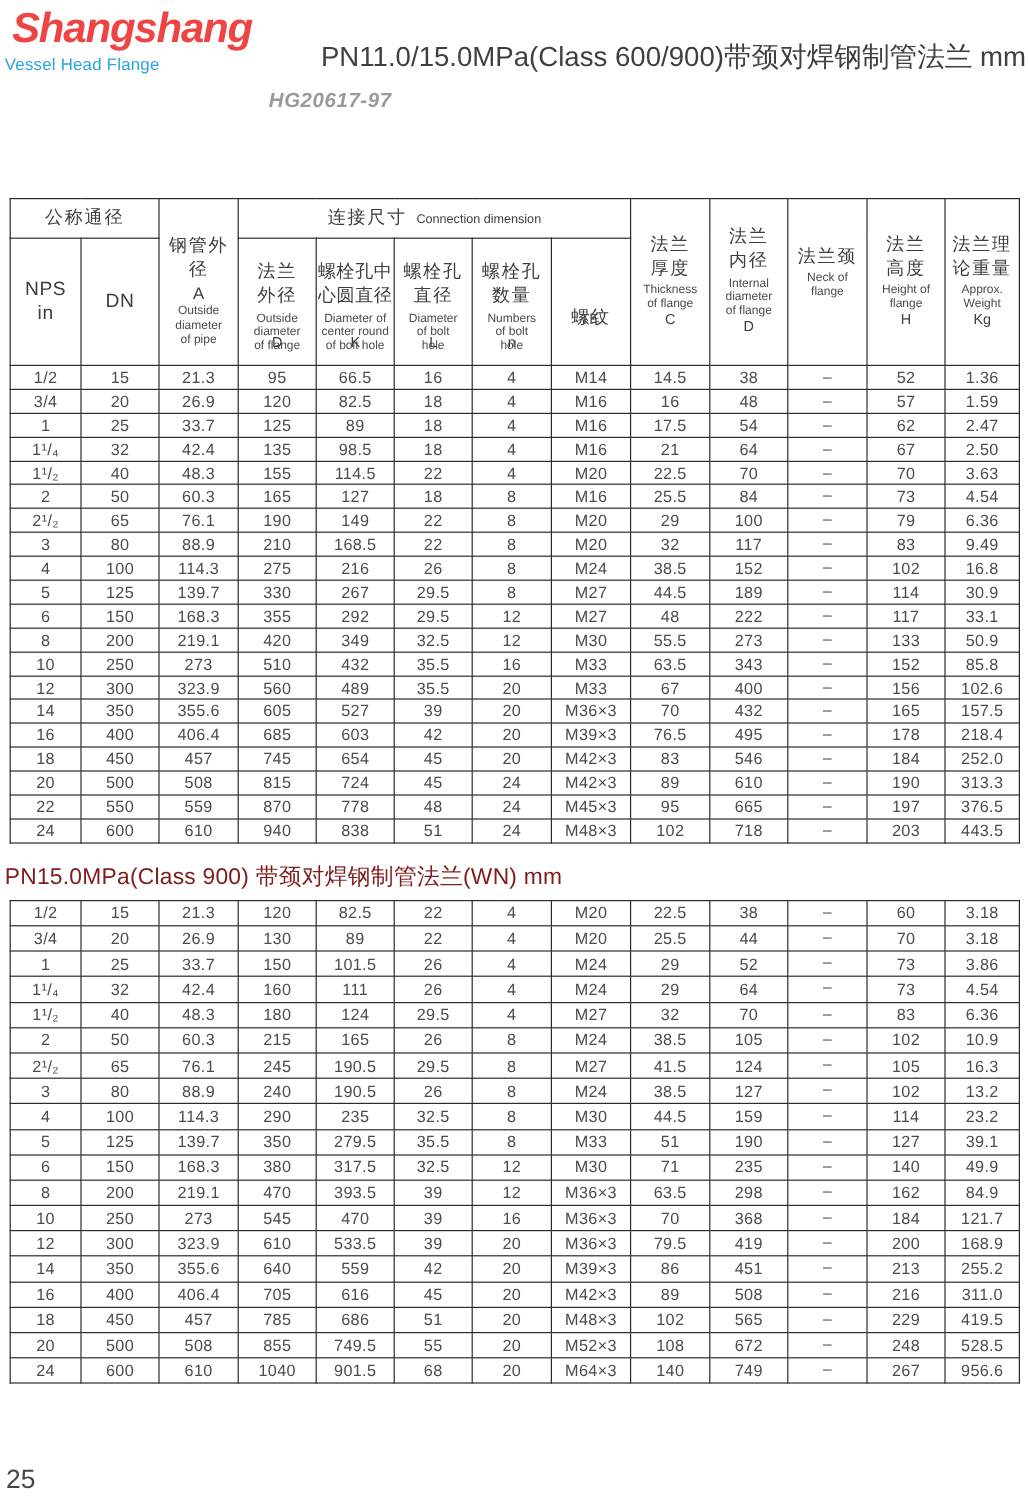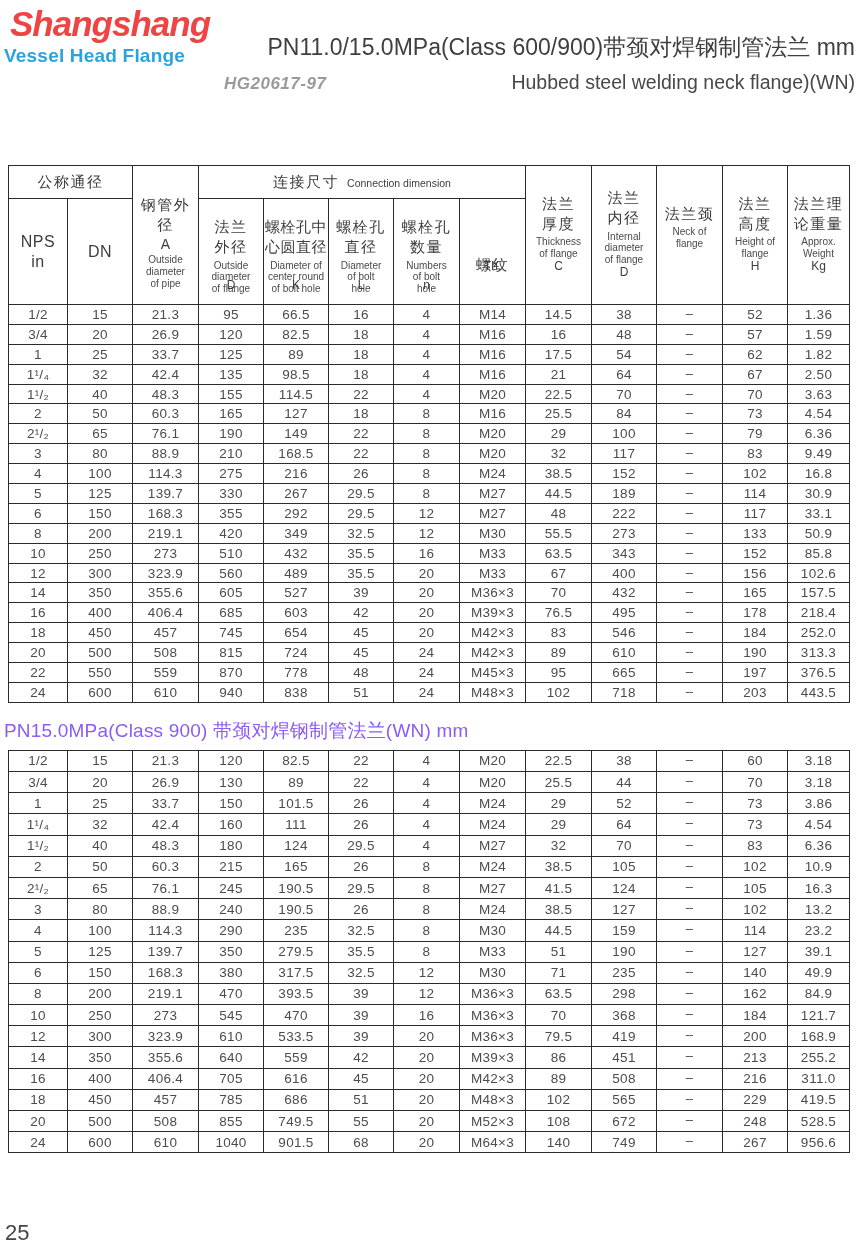--- a/index.html
+++ b/index.html
@@ -5,21 +5,21 @@
   * { margin:0; padding:0; box-sizing:border-box; }
   html,body { background:#e8e8e8; }
   .page {
     position:relative; width:857px; height:1252px; background:#ffffff;
     font-family:"Liberation Sans","DejaVu Sans",sans-serif; color:#4a4a4a;
     margin:0 auto; overflow:hidden;
   }
   
   .logo { position:absolute; left:10px; top:6px; width:215px; }
   .logo-line1 { font-size:35px; font-weight:bold; font-style:italic; letter-spacing:-1px; line-height:1; }
-  .logo-line2 { font-size:19px; font-weight:bold; letter-spacing:0.2px; margin-top:4px; margin-left:-6px; }
+  .logo-line2 { font-size:14px; font-weight:normal; letter-spacing:0.2px; margin-top:4px; margin-left:-6px; }
   .title-cn { position:absolute; right:2px; top:32px; font-size:23px; color:#3f3f3f; white-space:nowrap;text-align:center; }
   .standard { position:absolute; left:224px; top:74px; font-size:17px; font-weight:bold; font-style:italic; color:#9a9a9a; letter-spacing:0.5px; }
   .title-en { position:absolute; right:2px; top:71px; font-size:19.5px; color:#484848; }
 
   
   .tables { position:absolute; left:8px; top:165px; width:841px; }
   table.spec { border-collapse:collapse; table-layout:fixed; width:841px; }
   table.spec th, table.spec td { border:1.5px solid #2b2b2b; }
   thead th { font-weight:normal; color:#3d3d3d; vertical-align:middle; padding:0; }
   tr.h-top { height:33px; }
@@ -32,37 +32,36 @@
   .en { font-size:10px; line-height:1.18; white-space:pre-line; text-align:center; color:#4a4a4a; margin-top:2px; }
   .en-inline { font-size:10.5px; margin-left:8px;margin-top:21px; }
   .letter { position:absolute; bottom:3px; left:0; right:0; text-align:center; font-size:12px; }
   .mid-letter { font-size:14px; margin-top:1px; }
   .nps { font-size:16px; line-height:1.25; letter-spacing:0.5px; }
 
   tbody td { height:19.9px; text-align:center; vertical-align:middle; font-size:13.5px; color:#4c4c4c; padding:0; letter-spacing:0.3px; }
   table.spec2 tbody td { height:21.2px; }
   tbody td:nth-child(11) { vertical-align:top; line-height:1; padding-top:2px; font-size:13px; }
 
-  .section-title { margin:15px 0 6px -4px; font-size:19px; color:#8b5cf6; letter-spacing:0.2px; }
+  .section-title { margin:15px 0 6px -4px; font-size:19px; color:#7f1d1d; letter-spacing:0.2px; }
 
   .page-number { position:absolute; left:5px; top:1220px; font-size:22px; color:#454545; }
 </style>
 </head>
 <body>
 
 <div class="page">
 
   <div class="logo">
     <div class="logo-line1" style="color:#ef4444;">Shangshang</div>
     <div class="logo-line2" style="color:#29A4DE;">Vessel Head Flange</div>
   </div>
 
   <div class="title-cn">PN11.0/15.0MPa(Class 600/900)带颈对焊钢制管法兰 mm</div>
   <div class="standard">HG20617-97</div>
-  <div class="title-en">Hubbed steel welding neck flange)(WN)</div>
 
   <div class="tables">
 
     <table class="spec">
       <colgroup>
         <col style="width:59px">
           <col style="width:65px">
           <col style="width:66px">
         <col style="width:65px">
           <col style="width:65px">
@@ -234,21 +233,21 @@
             <td>33.7</td>
             <td>125</td>
             <td>89</td>
             <td>18</td>
             <td>4</td>
             <td>M16</td>
             <td>17.5</td>
             <td>54</td>
             <td>–</td>
             <td>62</td>
-            <td>1.82</td>
+            <td>2.47</td>
           </tr>
           <tr>
             <td>1¹/₄</td>
             <td>32</td>
             <td>42.4</td>
             <td>135</td>
             <td>98.5</td>
             <td>18</td>
             <td>4</td>
             <td>M16</td>

